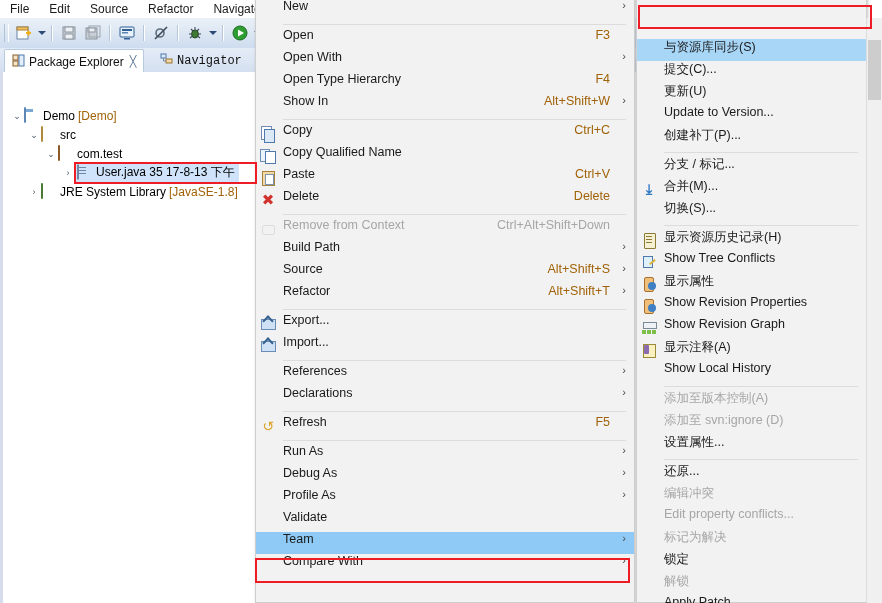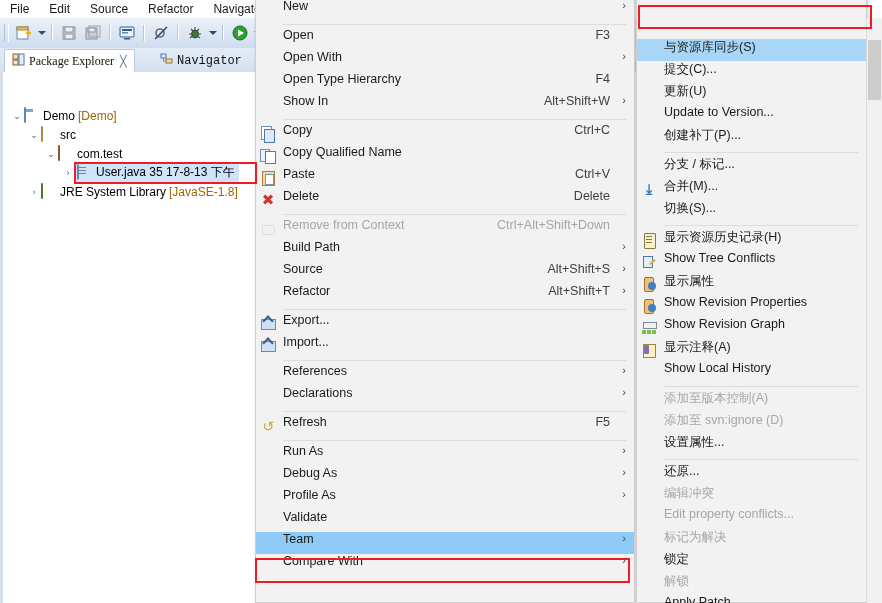--- a/index.html
+++ b/index.html
@@ -128,21 +128,21 @@
 
   .mi {
     position: relative; height: 22px; display: flex; align-items: flex-start;
     padding-left: 27px; padding-right: 8px; white-space: nowrap;
     box-sizing: border-box;
   }
   .mi .mi-icon {
     position: absolute; left: 4px; top: 3px; width: 16px; height: 16px;
   }
   .mi .mi-label { flex: 1 1 auto; }
-  .mi .mi-accel { color: #404040; margin-left: 18px; }
+  .mi .mi-accel { color: #a16207; margin-left: 18px; }
   .mi .mi-sub {
     margin-left: 8px; color: #4a4a4a; font-size: 11px;
     width: 8px; text-align: right;
   }
   .mi.disabled .mi-label,
   .mi.disabled .mi-accel { color: #a6a6a6; }
   .mi.highlight {
     background: #8ecaf5;
   }
   .mi.highlight2 {
@@ -276,21 +276,21 @@
     <div class="tb-btn">
       <svg width="16" height="16" viewBox="0 0 16 16">
           <circle cx="7" cy="7" r="6" fill="#2e9e33" stroke="#1e6b22"></circle>
           <polygon points="5,4 10,7 5,10" fill="#ffffff"></polygon>
           <rect x="9" y="9" width="6" height="6" rx="1" fill="#c0392b" stroke="#7e2218"></rect>
         </svg>
     </div>
   </div>
 
   <div class="tabbar">
-    <div class="vtab active" style="left:4px;font-family:Liberation Serif, serif;">
+    <div class="vtab active" style="left:4px;">
       <span>
         <svg width="13" height="13" viewBox="0 0 13 13">
             <rect x="1" y="1" width="5" height="5" fill="#f5e6c8" stroke="#8a5c2a"></rect>
             <rect x="1" y="7" width="5" height="5" fill="#f5e6c8" stroke="#8a5c2a"></rect>
             <rect x="7" y="1" width="5" height="11" fill="#e2eef9" stroke="#4f79ad"></rect>
           </svg>
       </span>
       <span>Package Explorer</span>
       <span class="close-x">╳</span>
     </div>

